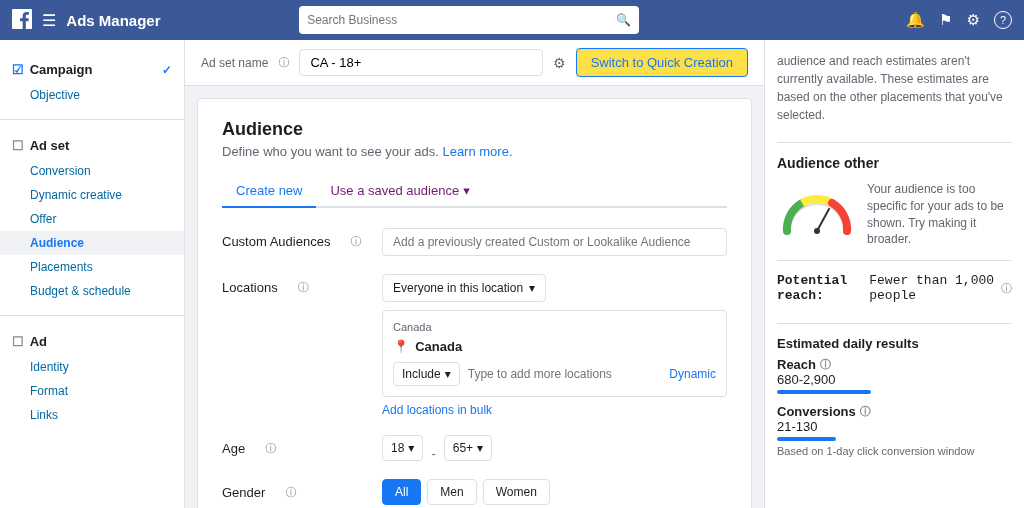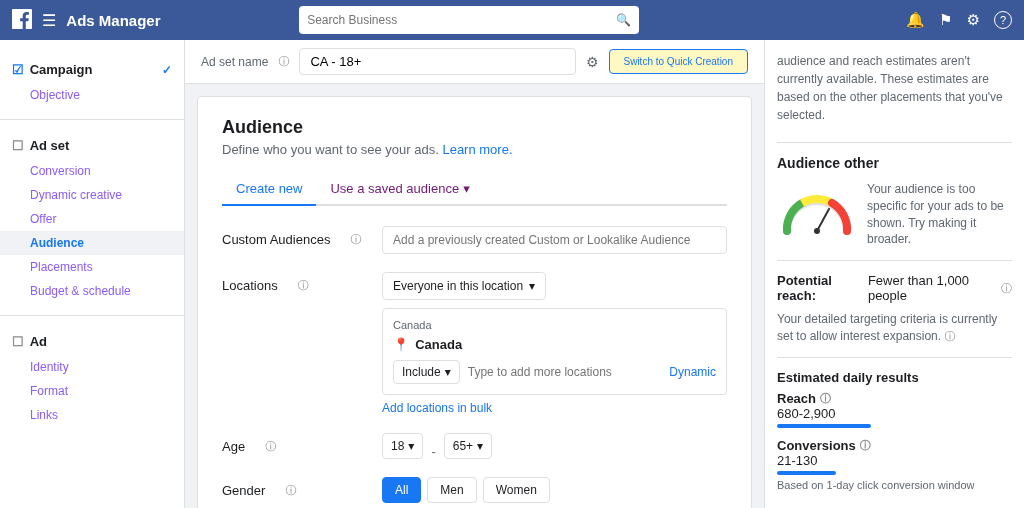--- a/index.html
+++ b/index.html
@@ -60,21 +60,21 @@
       align-items: center;
       padding: 6px 12px;
       font-weight: 600;
       font-size: 13px;
       color: #1c1e21;
       cursor: pointer;
     }
     .sidebar-item {
       padding: 5px 12px 5px 30px;
       font-size: 12px;
-      color: #8b5cf6;
+      color: #0369a1;
       cursor: pointer;
     }
     .sidebar-item.active {
       color: #1877f2;
       font-weight: 600;
       background: #f0f2f5;
     }
     .sidebar-divider { border: none; border-top: 1px solid #dddfe2; margin: 6px 0; }
 
     
@@ -100,26 +100,26 @@
       max-width: 400px;
       border: 1px solid #dddfe2;
       border-radius: 4px;
       padding: 5px 10px;
       font-size: 13px;
       outline: none;
     }
     .adset-gear { color: #606770; font-size: 14px; cursor: pointer; }
     .switch-btn {
       margin-left: auto;
-      background: #fef9c3;
+      background: #fde047;
       border: 1px solid #1877f2;
       color: #1877f2;
       padding: 6px 14px;
       border-radius: 4px;
-      font-size: 10px;
+      font-size: 13px;
       cursor: pointer;
       font-weight: 500;
     }
 
     
     .audience-container {
       background: #fff;
       margin: 12px;
       border-radius: 4px;
       border: 1px solid #dddfe2;
@@ -287,21 +287,21 @@
     .right-divider { border: none; border-top: 1px solid #dddfe2; margin: 12px 0; }
     .panel-section-title { font-size: 14px; font-weight: 600; margin-bottom: 10px; }
 
     
     .gauge-container { display: flex; align-items: flex-start; gap: 10px; margin-bottom: 0; }
     .gauge-svg { flex-shrink: 0; }
     .gauge-text { font-size: 12px; color: #606770; line-height: 1.4; }
 
     
     .reach-row { margin-bottom: 8px; }
-    .reach-value { font-size: 13px; margin-bottom: 8px; display: flex; align-items: center; gap: 2px; }
+    .reach-value { font-size: 13px; margin-bottom: 20px; display: flex; align-items: center; gap: 2px; font-family: Liberation Mono, monospace; }
     .reach-desc { font-size: 12px; color: #606770; line-height: 1.4; }
 
     
     .daily-section { margin-top: 8px; }
     .daily-title { font-size: 13px; font-weight: 600; margin-bottom: 6px; }
     .daily-item { margin-bottom: 10px; }
     .daily-item-label { font-size: 13px; font-weight: 600; display: flex; align-items: center; gap: 4px; }
     .daily-item-value { font-size: 13px; margin-bottom: 3px; }
     .daily-bar { height: 4px; background: #1877f2; border-radius: 2px; margin-bottom: 4px; }
     .daily-note { font-size: 11px; color: #606770; }
@@ -497,24 +497,20 @@
     </div>
 
     <hr class="right-divider">
 
     <div class="reach-row">
       <div class="reach-value">
         <strong>Potential reach:</strong>
         <span>Fewer than 1,000 people</span>
         <span class="info-icon">ⓘ</span>
       </div>
-      <div class="reach-desc">
-        <span>Your detailed targeting criteria is currently set to allow interest expansion.</span>
-        <span class="info-icon"> ⓘ</span>
-      </div>
     </div>
 
     <hr class="right-divider">
 
     <div class="daily-section">
       <div class="daily-title">Estimated daily results</div>
 
       <div class="daily-item">
         <div class="daily-item-label">
           <span>Reach</span>

